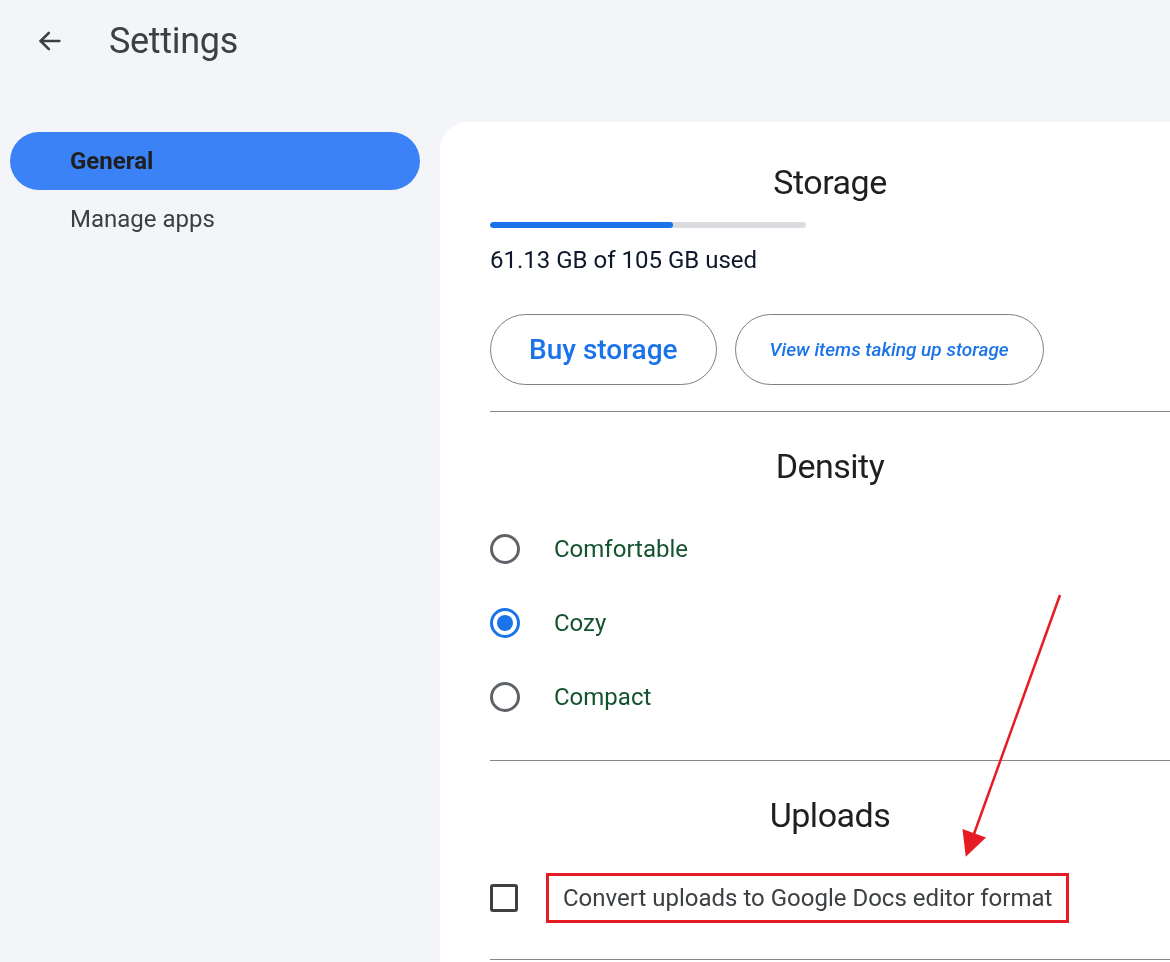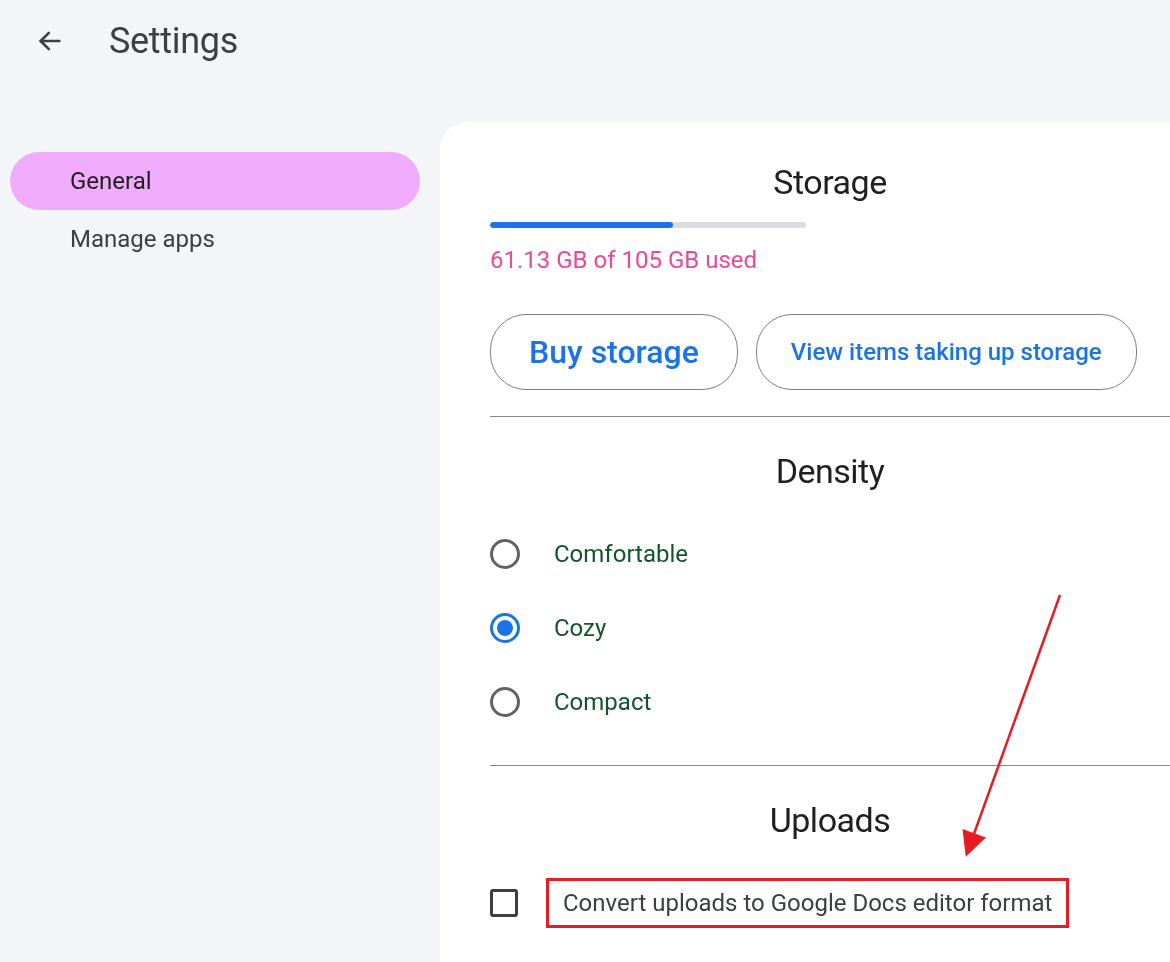--- a/index.html
+++ b/index.html
@@ -51,24 +51,23 @@
     .nav-item {
       font-size: 24px;
       color: #3c4043;
       padding: 15px 0 15px 60px;
       margin-left: 10px;
       margin-right: 20px;
       border-radius: 30px;
       cursor: pointer;
     }
     .nav-item.active {
-      background: #f0abfc;
+      background: #3b82f6;
       color: #1f1f1f;
-      font-weight: 400;
-      margin-top: 20px;
+      font-weight: 700;
     }
     .content-panel {
       background: #ffffff;
       border-radius: 28px 0 0 0;
       flex: 1;
       padding: 40px 0 50px 50px;
       min-height: 870px;
     }
     .section {
       padding-bottom: 26px;
@@ -95,40 +94,41 @@
       overflow: hidden;
       margin-bottom: 18px;
     }
     .progress-fill {
       height: 100%;
       background: #1a73e8;
       border-radius: 3px;
     }
     .storage-text {
       font-size: 24px;
-      color: #ec4899;
+      color: #0f172a;
       margin-bottom: 40px;
     }
     .button-row {
       display: flex;
       gap: 18px;
     }
     .outline-btn {
       border: 1.5px solid #808080;
       background: #fff;
       border-radius: 36px;
-      font-size: 32px;
+      font-size: 28px;
       color: #1a73e8;
       padding: 18px 38px;
       cursor: pointer;
       font-weight: 500;
     }
     .outline-btn.secondary {
-      font-size: 24px;
+      font-size: 19px;
       padding: 18px 34px;
+      font-style: italic;
     }
     .radio-group {
       padding-top: 6px;
     }
     .radio-item {
       display: flex;
       align-items: center;
       gap: 34px;
       padding: 22px 0;
       cursor: pointer;

